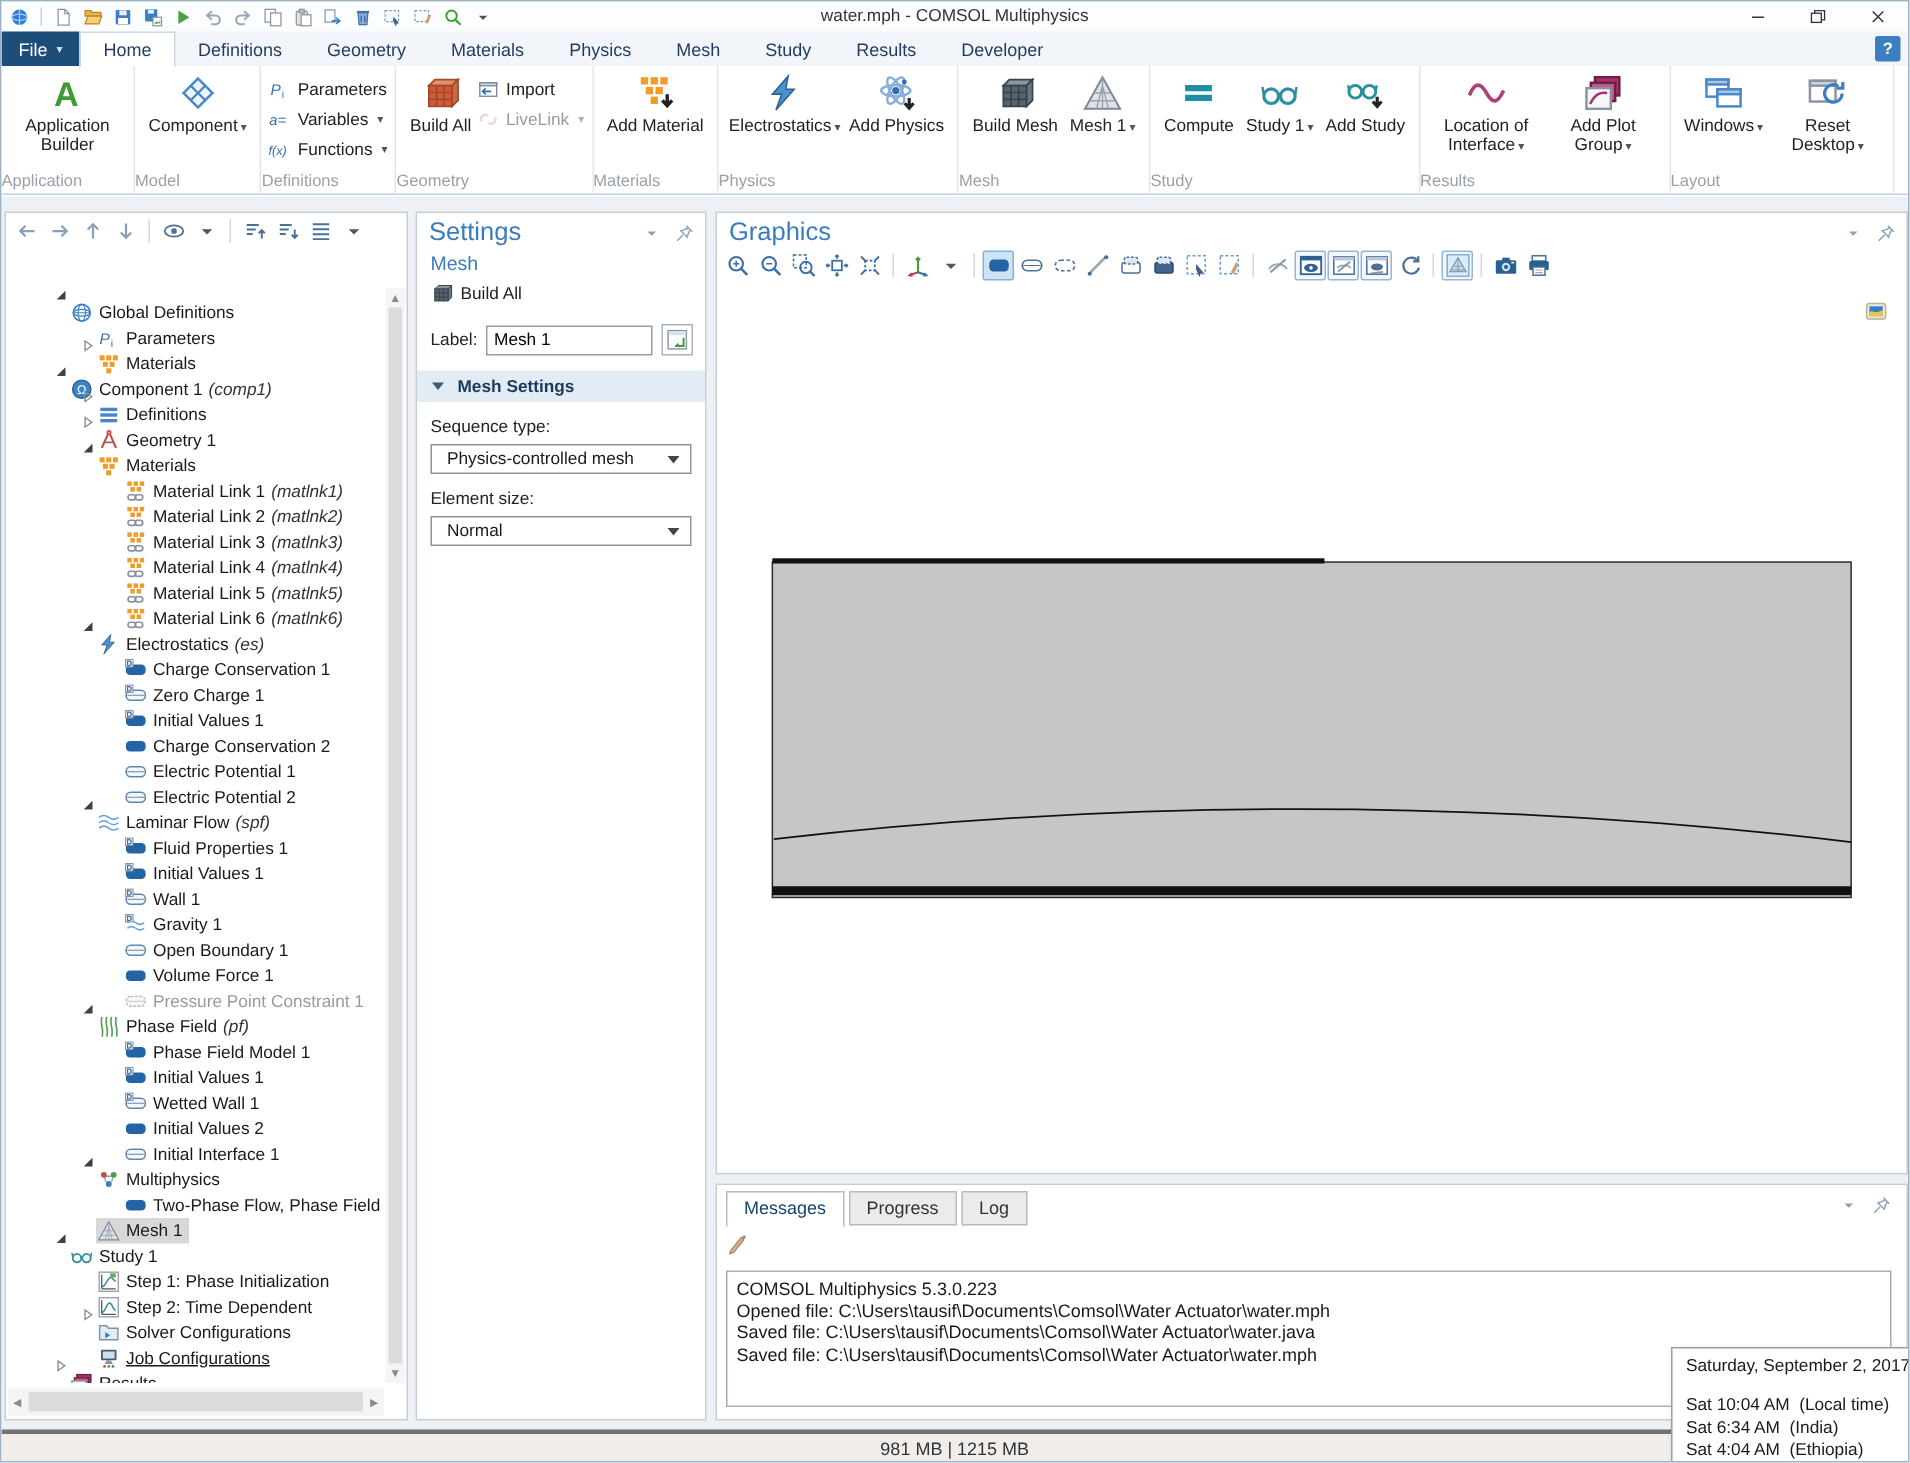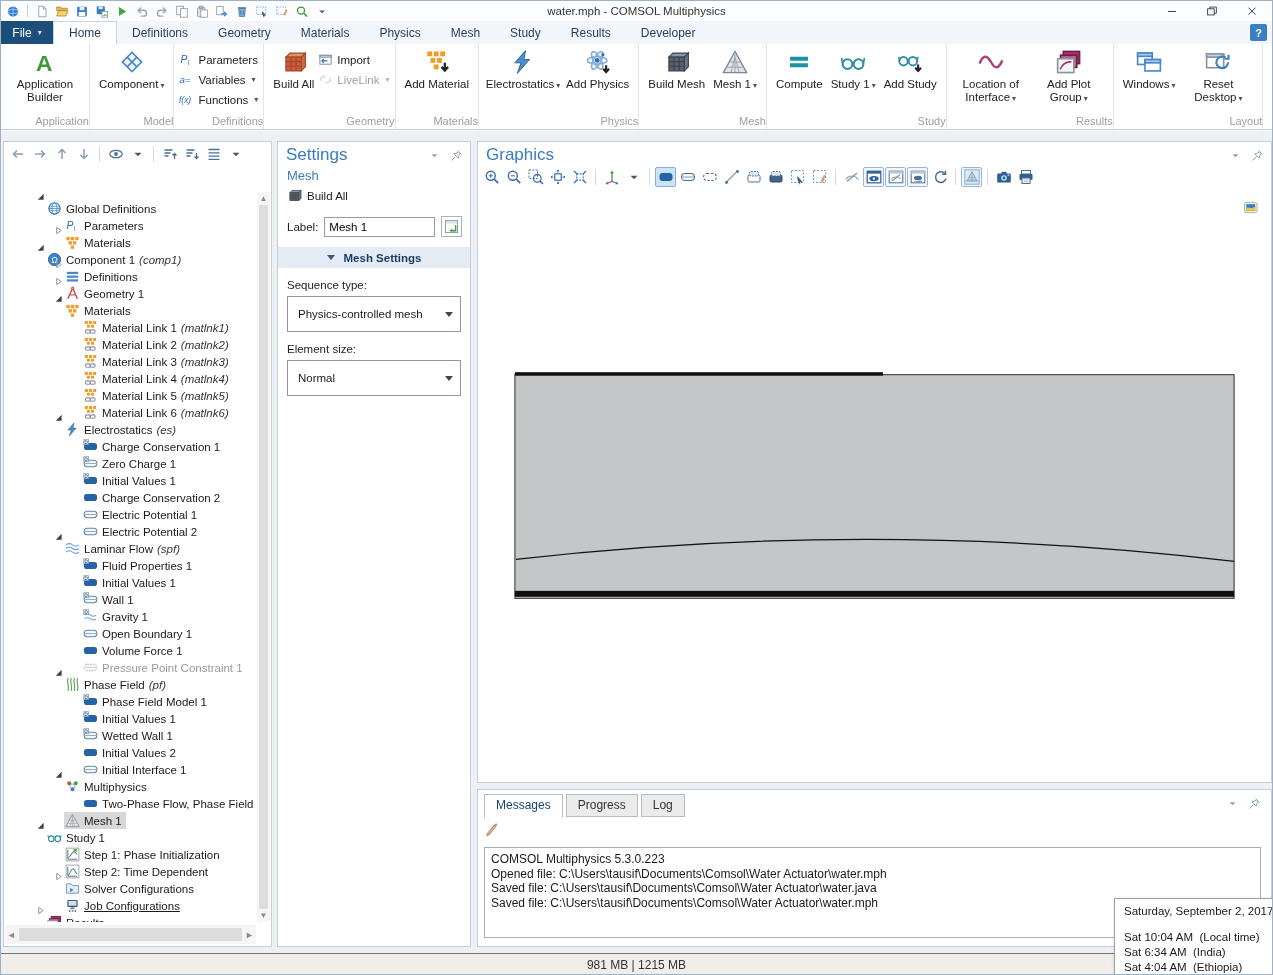--- a/index.html
+++ b/index.html
@@ -25,21 +25,21 @@
   .filebtn .caret{color:#cfe0ef;}
   .rtab{padding:0 15px;font-size:12px;color:#1f3b5e;display:flex;align-items:center;}
   .rtab.active{background:#fff;border:1px solid #c9d6e4;border-bottom:1px solid #fff;margin-bottom:-1px;}
   .helpbtn{margin-left:auto;align-self:center;width:17px;height:17px;background:#3c7fc0;color:#fff;
            font-size:11px;font-weight:bold;display:flex;align-items:center;justify-content:center;
            margin-right:5px;border-radius:2px;}
 
   
   .ribbon{height:86px;background:#fff;display:flex;align-items:stretch;border-bottom:1px solid #b9d3ea;}
   .rgroup{position:relative;display:flex;align-items:flex-start;padding:3px 5px 15px;border-right:1px solid #e2e6ec;}
-  .gname{position:absolute;bottom:2px;left:0;right:0;text-align:right;font-size:11px;color:#9aa0a8;white-space:nowrap;}
+  .gname{position:absolute;bottom:2px;left:0;right:0;text-align:left;font-size:11px;color:#9aa0a8;white-space:nowrap;}
   .bigbtn{display:flex;flex-direction:column;align-items:center;padding:2px 4px;max-width:78px;min-width:42px;
           text-align:center;font-size:11.5px;color:#222;line-height:1.15;}
   .bigbtn .bico{width:26px;height:26px;margin:0 0 3px;}
   .smallcol{display:flex;flex-direction:column;gap:3px;padding-top:4px;}
   .smallbtn{display:flex;align-items:center;font-size:11.5px;color:#222;height:17px;gap:4px;white-space:nowrap;}
   .smallbtn .sico{width:15px;height:15px;flex:none;}
   .caret{font-size:8px;color:#555;margin-left:2px;}
   .rdisabled{opacity:.45;}
 
   .workbg{position:absolute;left:0;top:130px;right:0;bottom:0;background:#edf0f4;}
@@ -78,45 +78,45 @@
   #set-panel{left:276px;top:140px;width:194px;height:806px;}
   .s-sub{font-size:13px;color:#3a7cbe;padding:3px 9px 1px;}
   .s-tool{display:flex;align-items:center;gap:5px;padding:4px 9px 3px;font-size:11.5px;color:#222;}
   .s-tool .ti{width:15px;height:15px;}
   .lblrow{display:flex;align-items:center;padding:10px 8px 4px 9px;gap:6px;font-size:11.5px;color:#222;}
   input.txt{flex:1;height:20px;border:1px solid #979ca4;font-size:11.5px;padding:0 4px;font-family:inherit;min-width:0;}
   .editbtn{width:21px;height:21px;border:1px solid #aab2bc;display:flex;align-items:center;justify-content:center;
            background:#fff;flex:none;}
   .editbtn .ti{width:15px;height:15px;}
   .sechead{display:flex;align-items:center;gap:9px;background:#e3ecf5;height:21px;padding:0 10px;font-size:11.5px;
-           font-weight:bold;color:#1c3a5e;margin-top:6px;justify-content:center;}
+           font-weight:bold;color:#1c3a5e;margin-top:6px;}
   .sechead .sc{width:0;height:0;border-left:4px solid transparent;border-right:4px solid transparent;border-top:5px solid #3a5a7c;}
   .fldlbl{font-size:11.5px;color:#222;padding:11px 10px 5px 9px;}
-  .select{margin:0 9px;height:36px;border:1px solid #8f959d;display:flex;align-items:center;font-size:11.5px;
+  .select{margin:0 9px;height:20px;border:1px solid #8f959d;display:flex;align-items:center;font-size:11.5px;
           padding:0 2px 0 10px;background:#fff;justify-content:space-between;color:#1a1a1a;}
   .select .dd{width:0;height:0;border-left:4px solid transparent;border-right:4px solid transparent;border-top:5px solid #444;margin-right:5px;}
 
   
   #gfx-panel{left:476px;top:140px;width:795px;height:642px;}
   .canvas{position:absolute;left:1px;right:1px;top:50px;bottom:1px;background:#fff;}
   .canvas svg.geom{position:absolute;left:0;top:0;width:100%;height:100%;}
   .popout{position:absolute;right:10px;top:8px;width:18px;height:15px;}
 
   
   #msg-panel{left:476px;top:788px;width:795px;height:158px;}
   .msg-tabs{display:flex;align-items:flex-end;gap:3px;padding:4px 0 0 6px;height:27px;position:relative;}
   .mtab{padding:3px 11px 4px;font-size:12px;border:1px solid #b6bcc4;background:#ebebeb;color:#333;}
   .mtab.active{background:#fff;border-bottom-color:#fff;color:#17456e;margin-bottom:-1px;padding-bottom:5px;}
   .msg-toolrow{display:flex;align-items:center;padding:4px 6px 2px;height:24px;}
   .msg-toolrow .ti{width:16px;height:16px;}
   .msg-box{position:absolute;left:6px;right:10px;top:57px;bottom:8px;border:1px solid #a9aeb6;font-size:12px;
            color:#1a1a1a;padding:4px 6px;line-height:14.6px;overflow:hidden;background:#fff;}
 
   
-  .statusbar{position:absolute;left:0;right:0;top:952px;height:23px;background:#f0edeb;border-top:1px solid #737373;
+  .statusbar{position:absolute;left:0;right:0;top:952px;height:23px;background:#f0edeb;border-top:3px solid #737373;
              display:flex;align-items:center;justify-content:center;font-size:12px;color:#333;z-index:2;}
   .popup{position:absolute;left:1113px;top:897px;width:159px;height:78px;background:#fff;border:1px solid #9aa0a8;
          z-index:40;padding:6px 0 0 9px;font-size:11.5px;color:#1a1a1a;box-shadow:1px 1px 4px rgba(0,0,0,.18);}
   .popup .d{margin-bottom:13px;white-space:nowrap;}
   .popup .t{white-space:pre;line-height:15px;}
 </style>
 </head>
 <body>
 
 <div id="app">

